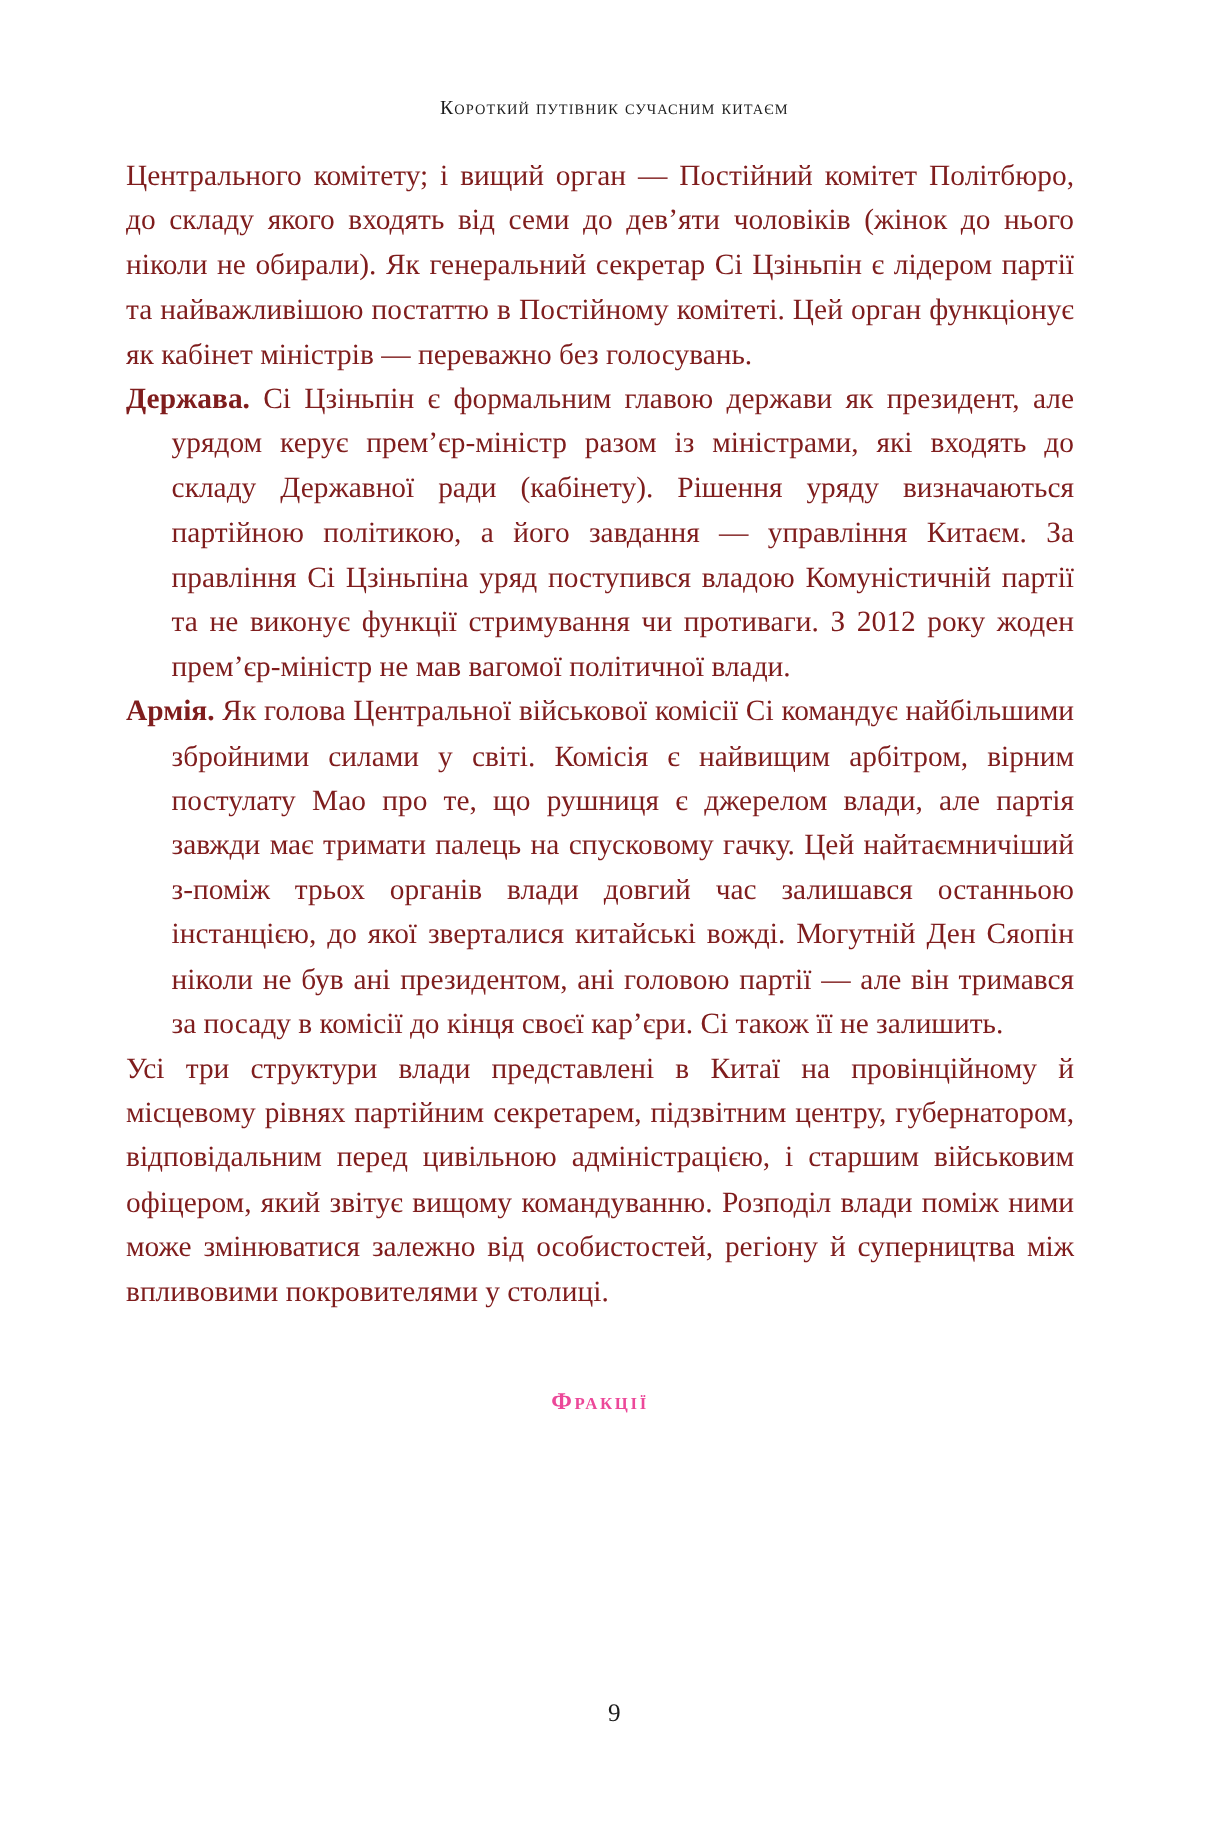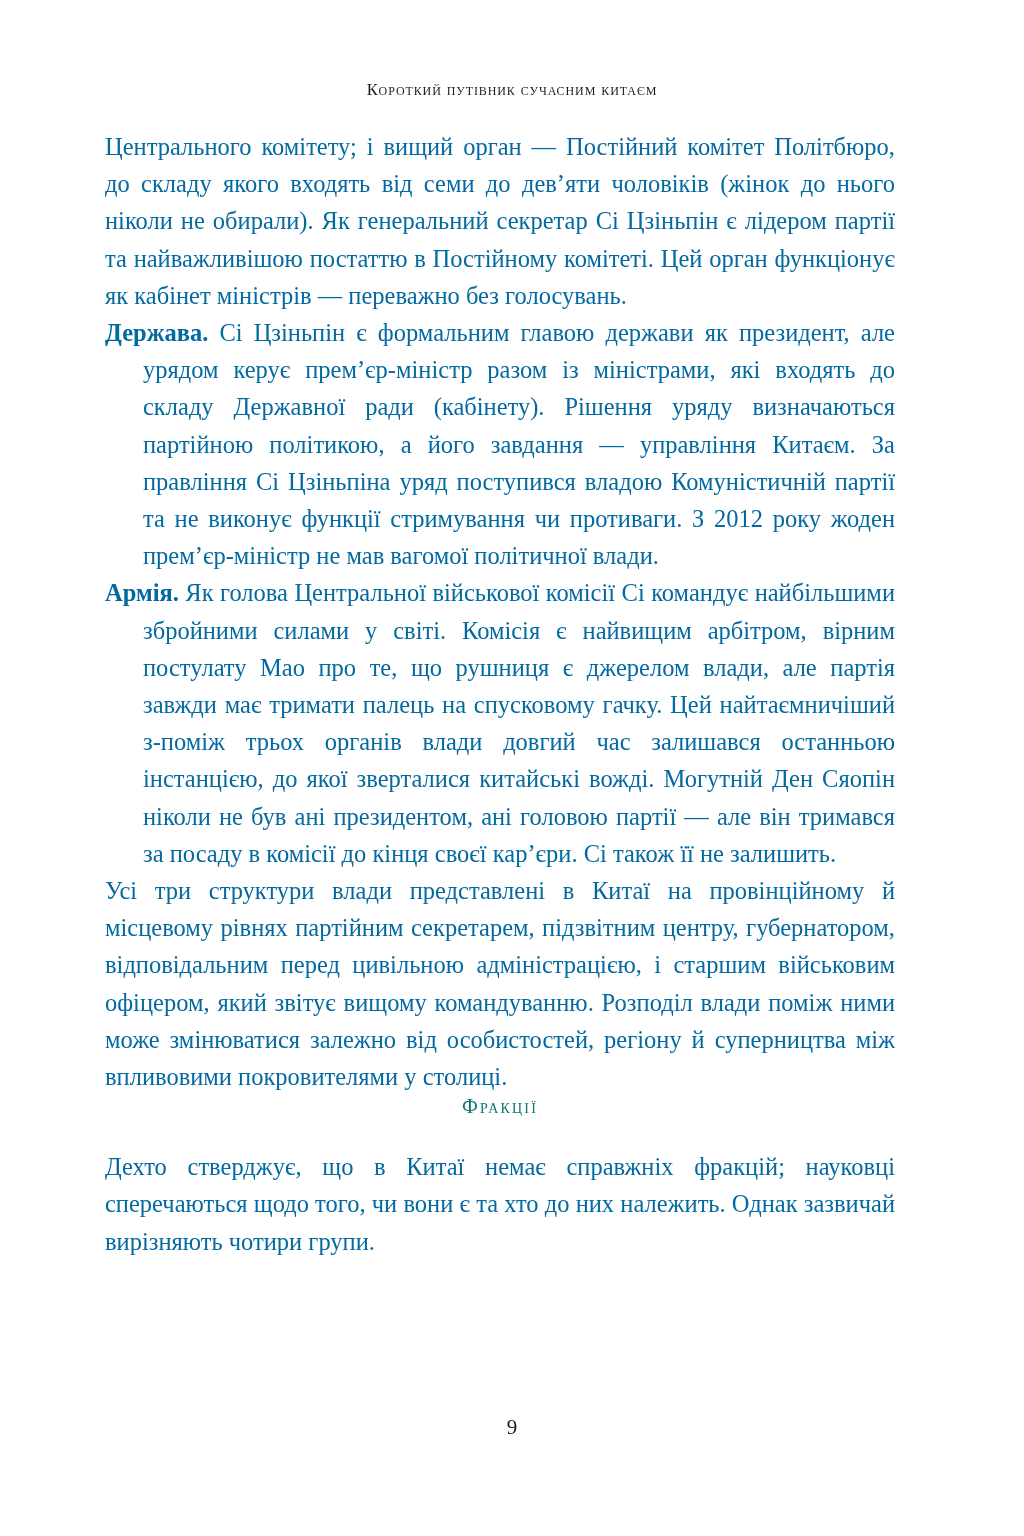--- a/index.html
+++ b/index.html
@@ -42,40 +42,41 @@
     top: 128px;
     left: 105px;
     width: 790px;
   }
   p {
     margin: 0;
     font-size: 24.5px;
     line-height: 37.2px;
     text-align: justify;
     text-justify: inter-word;
-    color: #0369a1;
+    color: #7f1d1d;
     hyphens: manual;
   }
   .hang {
     padding-left: 38px;
     text-indent: -38px;
   }
   .lead {
     font-weight: bold;
     margin-top: 32px;
   }
   .section-title {
+    margin-top: 62px;
     margin-bottom: 30px;
     text-align: center;
     font-size: 20px;
-    font-weight: normal;
+    font-weight: bold;
     letter-spacing: 2.2px;
     font-variant: small-caps;
     text-transform: lowercase;
-    color: #0f766e;
+    color: #ec4899;
   }
   .section-title::first-letter {
     text-transform: uppercase;
   }
   .folio {
     position: absolute;
     bottom: 96px;
     left: 0;
     width: 1024px;
     text-align: center;
@@ -103,21 +104,18 @@
     <p class="hang">
       <span class="lead">Армія.</span><span> Як голова Центральної військової комісії Сі командує найбільшими збройними силами у світі. Комісія є найвищим арбітром, вірним постулату Мао про те, що рушниця є джерелом влади, але партія завжди має тримати палець на спусковому гачку. Цей найтаємничіший з-поміж трьох органів влади довгий час залишався останньою інстанцією, до якої зверталися китайські вожді. Могутній Ден Сяопін ніколи не був ані президентом, ані головою партії — але він тримався за посаду в комісії до кінця своєї кар’єри. Сі також її не залишить.</span>
     </p>
 
     <p>
       <span>Усі три структури влади представлені в Китаї на провінційному й місцевому рівнях партійним секретарем, підзвітним центру, губернатором, відповідальним перед цивільною адміністрацією, і старшим військовим офіцером, який звітує вищому командуванню. Розподіл влади поміж ними може змінюватися залежно від особистостей, регіону й суперництва між впливовими покровителями у столиці.</span>
     </p>
 
     <div class="section-title">Фракції</div>
 
-    <p>
-      <span>Дехто стверджує, що в Китаї немає справжніх фракцій; науковці сперечаються щодо того, чи вони є та хто до них належить. Однак зазвичай вирізняють чотири групи.</span>
-    </p>
 
   </div>
 
   <div class="folio">9</div>
 
 </div>
 
 </body></html>

